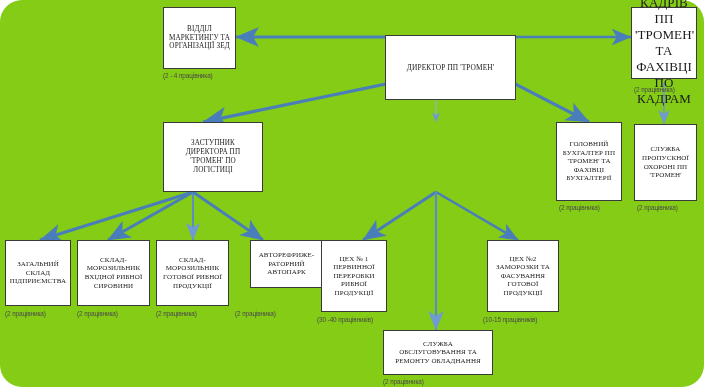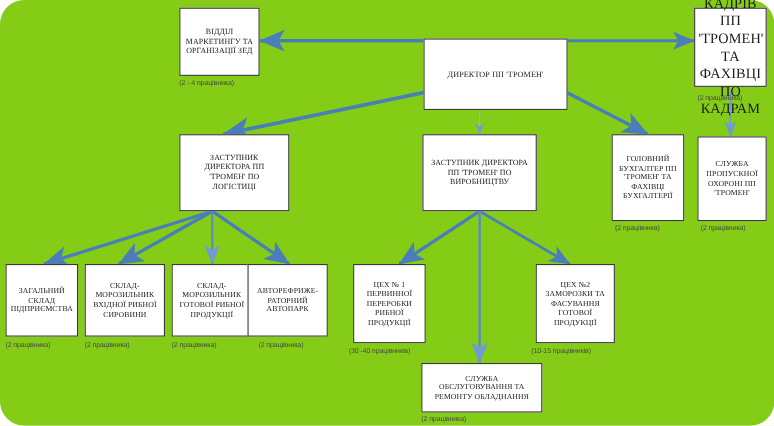--- a/index.html
+++ b/index.html
@@ -110,25 +110,20 @@
   </div>
   <div class="staff" style="left:634px; top:86px;">(2 працівника)</div>
 
   <div class="node" style="left:143px; top:122px; width:100px; height:70px; font-size:7.2px;margin-left:20px;">
     <span class="node-label">ЗАСТУПНИК
 ДИРЕКТОРА ПП
 'ТРОМЕН' ПО
 ЛОГІСТИЦІ</span>
   </div>
 
-  <div class="node" style="left:384px; top:122px; width:104px; height:70px; font-size:7.2px;">
-    <span class="node-label">ЗАСТУПНИК ДИРЕКТОРА
-ПП 'ТРОМЕН' ПО
-ВИРОБНИЦТВУ</span>
-  </div>
 
   <div class="node" style="left:556px; top:122px; width:66px; height:79px; font-size:7.0px;">
     <span class="node-label">ГОЛОВНИЙ
 БУХГАЛТЕР ПП
 'ТРОМЕН' ТА
 ФАХІВЦІ
 БУХГАЛТЕРІЇ</span>
   </div>
   <div class="staff" style="left:559px; top:204px;">(2 працівника)</div>
 
@@ -156,21 +151,21 @@
   <div class="staff" style="left:77px; top:310px;">(2 працівника)</div>
 
   <div class="node" style="left:156px; top:240px; width:73px; height:66px; font-size:7.0px;">
     <span class="node-label">СКЛАД-
 МОРОЗИЛЬНИК
 ГОТОВОЇ РИБНОЇ
 ПРОДУКЦІЇ</span>
   </div>
   <div class="staff" style="left:156px; top:310px;">(2 працівника)</div>
 
-  <div class="node" style="left:225px; top:240px; width:73px; height:66px; font-size:7.0px;justify-content:flex-end;">
+  <div class="node" style="left:250px; top:240px; width:73px; height:48px; font-size:7.0px;justify-content:flex-end;">
     <span class="node-label">АВТОРЕФРИЖЕ-
 РАТОРНИЙ
 АВТОПАРК</span>
   </div>
   <div class="staff" style="left:235px; top:310px;">(2 працівника)</div>
 
   <div class="node" style="left:321px; top:240px; width:66px; height:72px; font-size:7.0px;justify-content:center;">
     <span class="node-label">ЦЕХ № 1
 ПЕРВИННОЇ
 ПЕРЕРОБКИ

